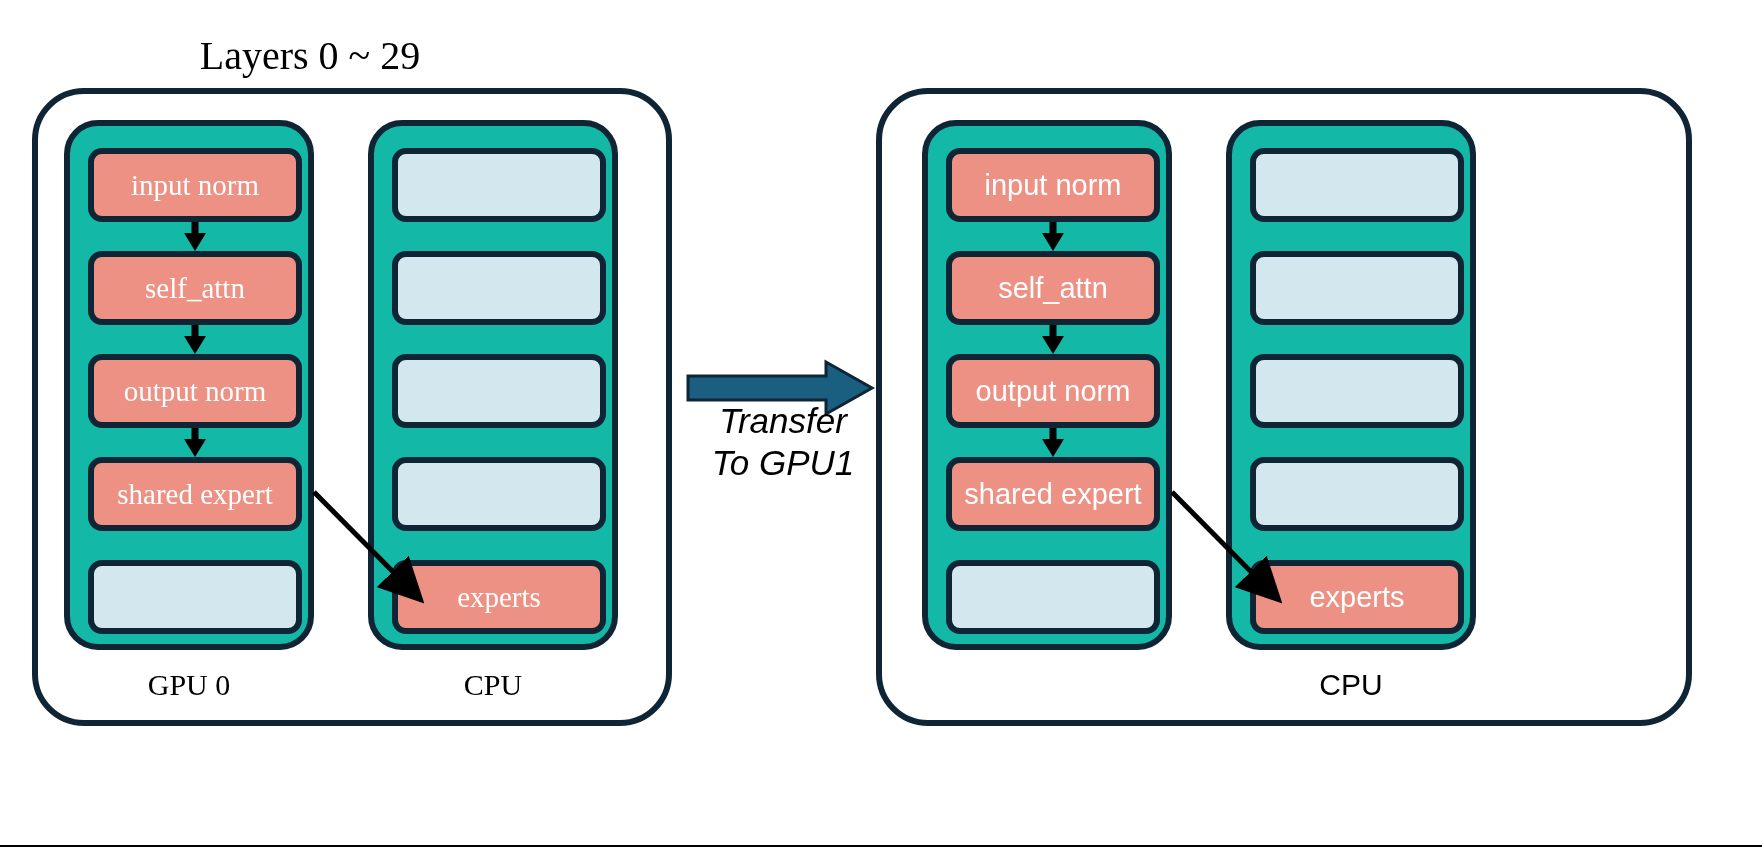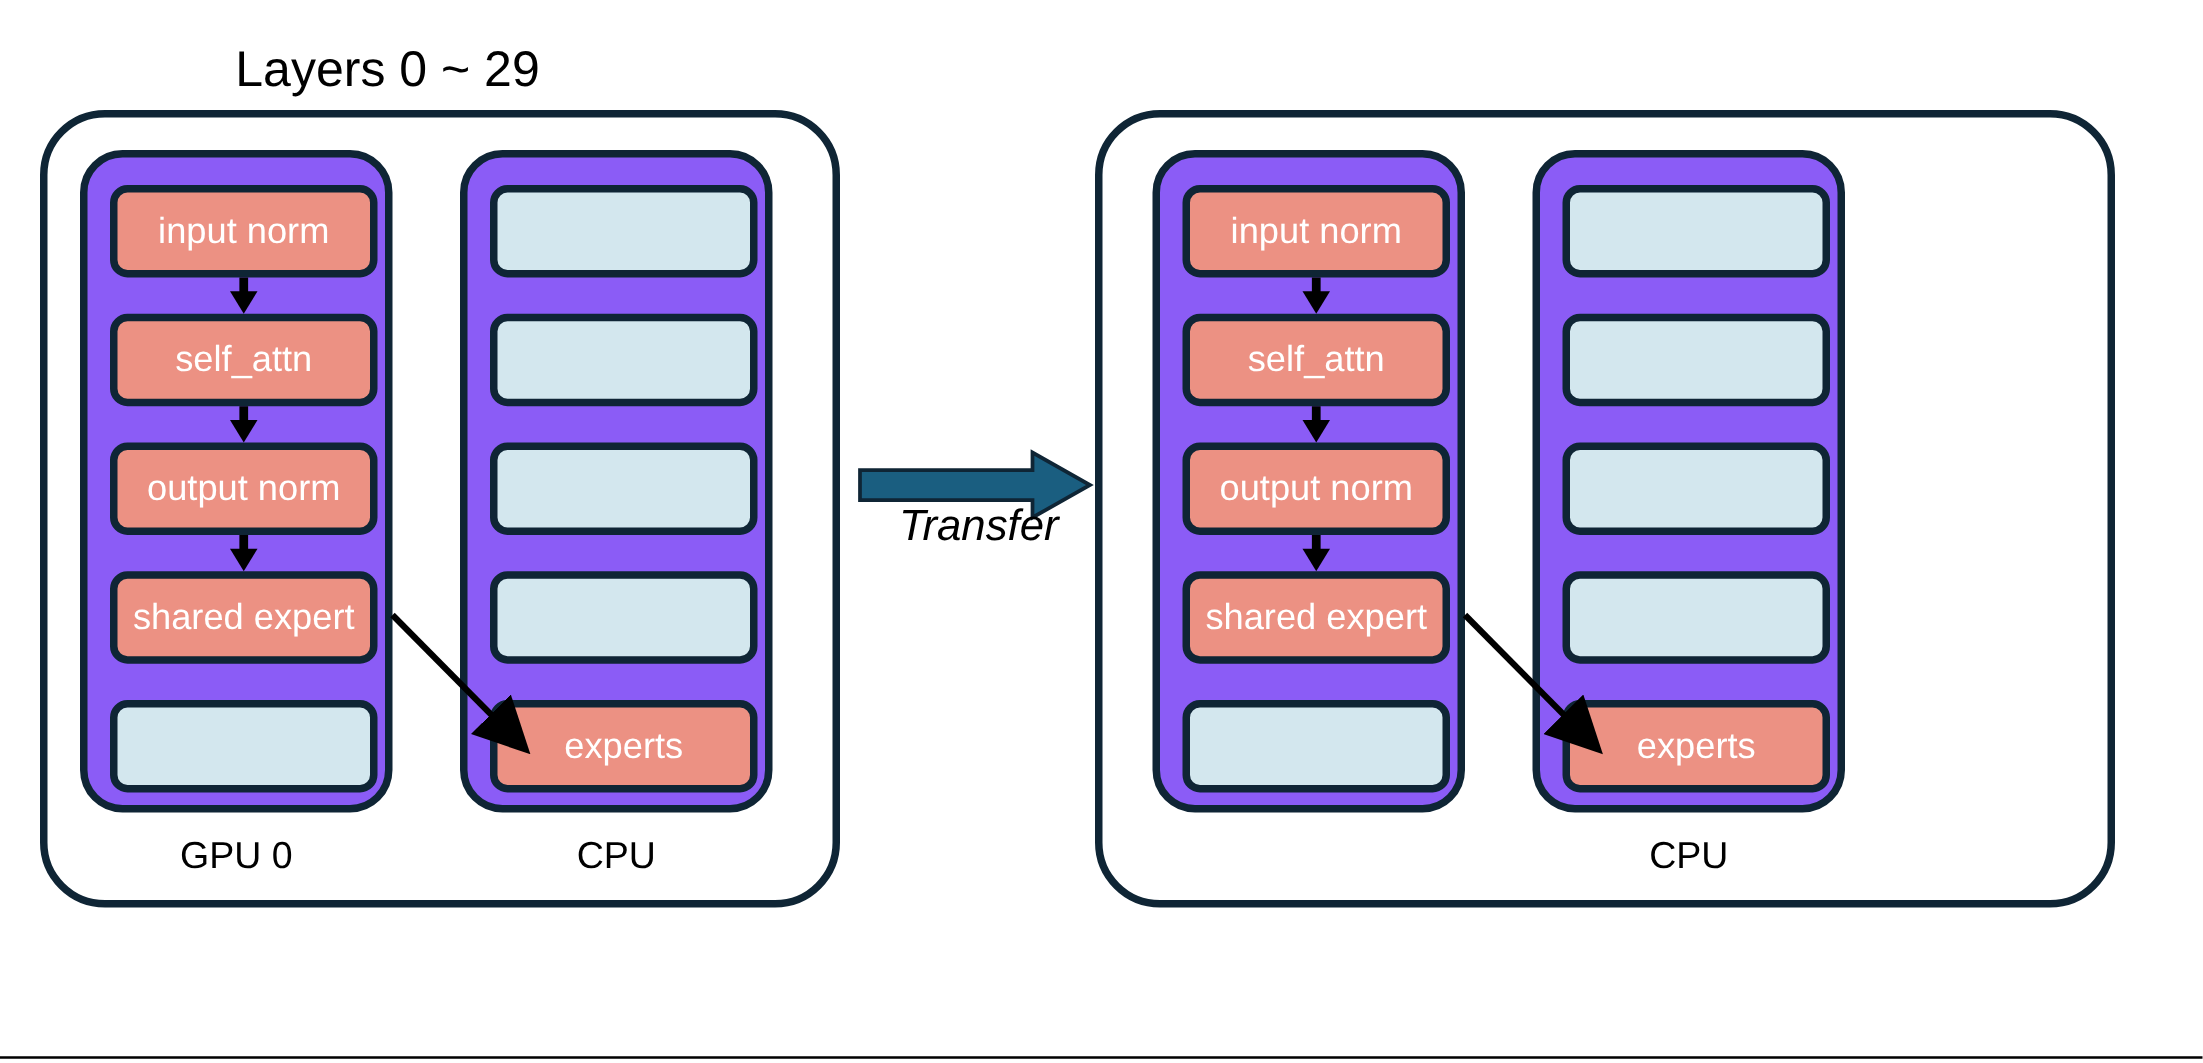--- a/index.html
+++ b/index.html
@@ -22,21 +22,21 @@
     position:absolute;left:0;
     border:6px solid #0f2535;
     border-radius:52px;
     background:#ffffff;
     box-sizing:border-box;
   }
   .column{
     position:absolute;
     border:6px solid #0f2535;
     border-radius:34px;
-    background:#8b5cf6;
+    background:#14b8a6;
     box-sizing:border-box;
   }
   .col-label{
     position:absolute;width:100%;text-align:center;
     color:#000000;font-size:30px;line-height:38px;
     white-space:nowrap;
   }
 
   
   .cell{
@@ -78,21 +78,21 @@
   
   .bottom-rule{
     position:absolute;left:0;width:1762px;height:2px;background:#000000;
   }
 </style>
 </head>
 <body>
 
 <div class="stage">
 
-  <div class="group" style="left:32px;top:36px;width:556px;height:690px;">
+  <div class="group" style="left:32px;top:36px;width:556px;height:690px;font-family:Liberation Serif, serif;">
 
     <div class="group-title">Layers 0 ~ 29</div>
 
     <div class="outer" style="top:52px;width:640px;height:638px;">
 
       <div class="column" style="left:26px;top:26px;width:250px;height:530px;">
         <div class="cell red" style="left:18px;top:22px;width:214px;height:74px;">
             <span>input norm</span>
           </div>
         <div class="cell red" style="left:18px;top:125px;width:214px;height:74px;">
@@ -152,20 +152,21 @@
       <div class="col-label" style="left:26px;top:572px;width:250px;">GPU 0</div>
       <div class="col-label" style="left:330px;top:572px;width:250px;">CPU</div>
     </div>
   </div>
 
   <div class="transfer" style="left:686px;top:358px;width:190px;height:140px;">
     <svg style="position:absolute;left:0;top:0;width:190px;height:60px;" viewBox="0 0 190 60" preserveAspectRatio="none">
       <path d="M2,18 L140,18 L140,4 L186,30 L140,56 L140,42 L2,42 Z" fill="#1a5e80" stroke="#0f2535" stroke-width="3" stroke-linejoin="miter"></path>
     </svg>
     <div class="transfer-label" style="left:12px;top:42px;width:170px;">Transfer</div>
+    <div class="transfer-label" style="left:12px;top:84px;width:170px;">To GPU1</div>
   </div>
 
   <div class="group" style="left:876px;top:36px;width:816px;height:690px;">
 
 
     <div class="outer" style="top:52px;width:816px;height:638px;">
 
       <div class="column" style="left:40px;top:26px;width:250px;height:530px;">
         <div class="cell red" style="left:18px;top:22px;width:214px;height:74px;">
             <span>input norm</span>

